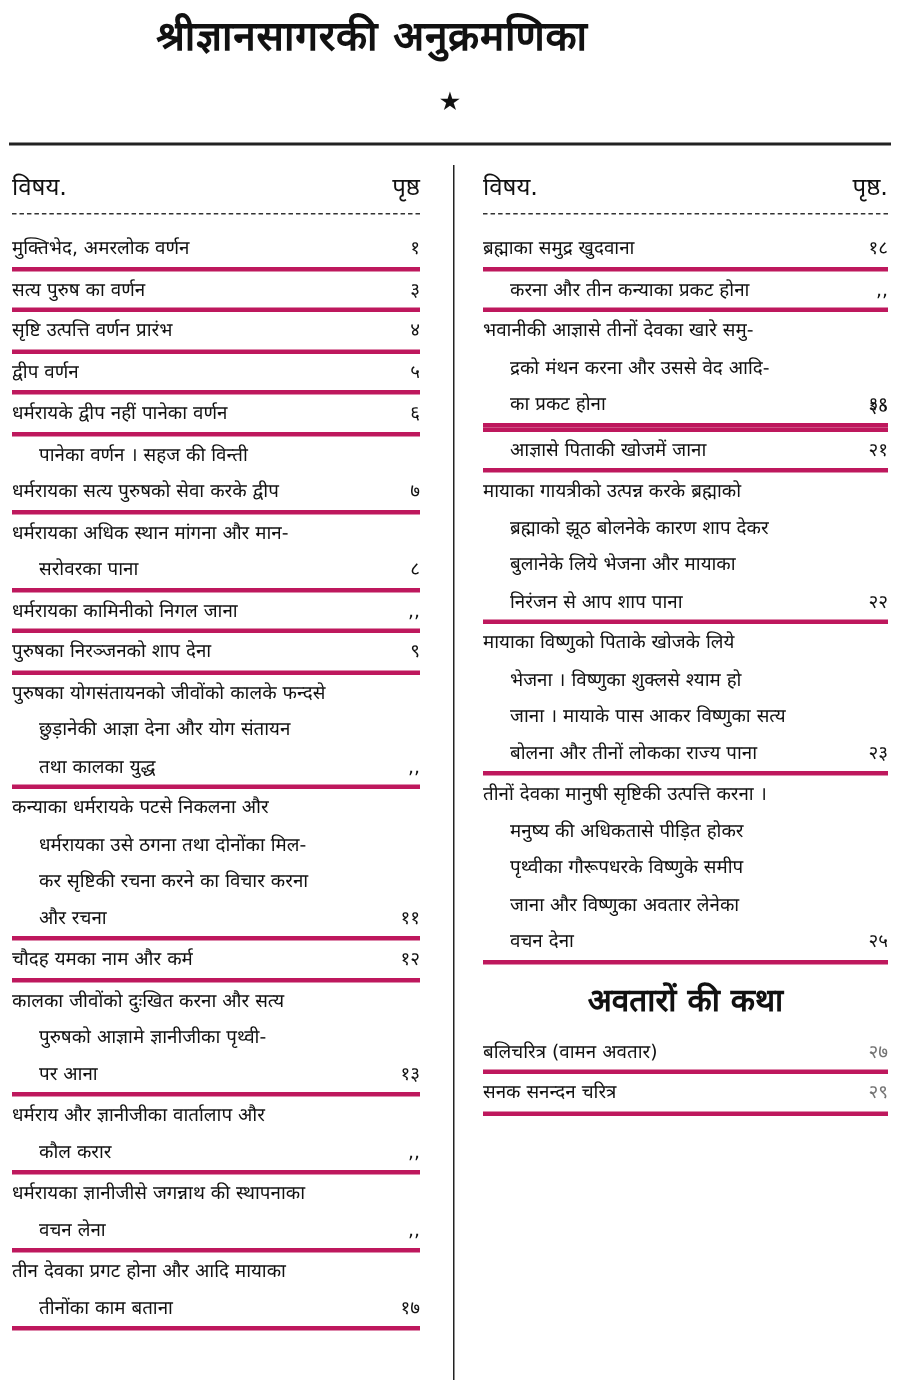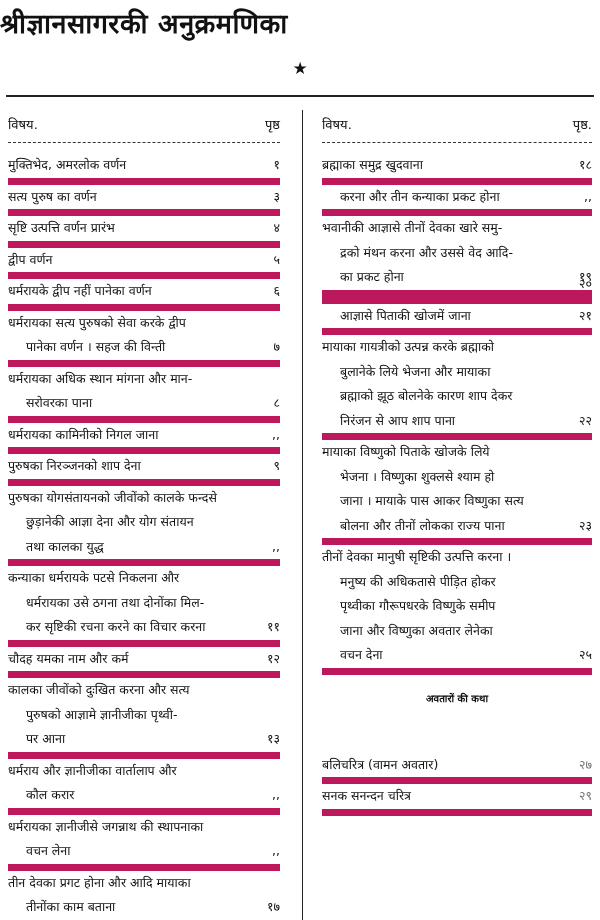--- a/index.html
+++ b/index.html
@@ -1,58 +1,58 @@
 <!DOCTYPE html>
 <html><head>
 <meta charset="utf-8">
 <style>
   html, body { margin: 0; padding: 0; background: #ffffff; }
   body {
     width: 600px; height: 920px; overflow: hidden; position: relative;
     font-family: "DejaVu Sans", sans-serif; color: #111;
   }
   .title {
-    position: absolute; top: 4px; left: 0; width: 496px; 
+    position: absolute; top: 4px; left: 0; width: 496px; text-align: center;
     font-size: 27px; font-weight: bold; letter-spacing: 0.5px;
   }
   .star {
     position: absolute; top: 58px; left: 0; width: 600px; text-align: center;
     font-size: 17px;
   }
   .top-rule {
     position: absolute; top: 95px; left: 6px; width: 588px; height: 0;
     border-top: 2px solid #222;
   }
   .divider {
     position: absolute; top: 110px; left: 302px; width: 0; height: 810px;
     border-left: 1.5px solid #222;
   }
   .col { position: absolute; top: 112px; }
   .col.left { left: 8px; width: 272px; }
   .col.right { left: 322px; width: 270px; }
   .head {
-    display: flex; justify-content: space-between; font-size: 13px;
+    display: flex; justify-content: space-between; font-size: 16px;
     height: 26px; line-height: 26px; align-items: center;
   }
   .head-rule {
     border-top: 1.5px dashed #333; margin: 4px 0 10px 0; height: 0;
   }
   .entry {
     position: relative; font-size: 12.5px; line-height: 24.5px;
-    padding-right: 30px; border-bottom: 7px solid #be185d;
+    padding-right: 30px; border-bottom: 3px solid #be185d;
   }
   .entry .line { display: block; white-space: nowrap; }
   .entry .line.indent { padding-left: 18px; }
   .entry .pg {
     position: absolute; right: 0; bottom: 0; line-height: 24.5px;
     width: 28px; text-align: right; font-size: 12.5px;
   }
   .section-title {
-    text-align: center; font-size: 10px; font-weight: bold;
-    margin: 12px 0 42px 0; line-height: 24px;
+    text-align: center; font-size: 21px; font-weight: bold;
+    margin: 12px 0 10px 0; line-height: 24px;
   }
   .faint { color: #737373; }
 </style>
 </head>
 <body>
 
 <div class="title">श्रीज्ञानसागरकी अनुक्रमणिका</div>
 <div class="star">★</div>
 <div class="top-rule"></div>
 <div class="divider"></div>
@@ -78,22 +78,22 @@
       </div>
       <div class="entry">
         <span class="line">द्वीप वर्णन</span>
         <span class="pg">५</span>
       </div>
       <div class="entry">
         <span class="line">धर्मरायके द्वीप नहीं पानेका वर्णन</span>
         <span class="pg">६</span>
       </div>
       <div class="entry">
+        <span class="line indent">पानेका वर्णन । सहज की विन्ती</span>
         <span class="line">धर्मरायका सत्य पुरुषको सेवा करके द्वीप</span>
-        <span class="line indent">पानेका वर्णन । सहज की विन्ती</span>
         <span class="pg">७</span>
       </div>
       <div class="entry">
         <span class="line">धर्मरायका अधिक स्थान मांगना और मान-</span>
         <span class="line indent">सरोवरका पाना</span>
         <span class="pg">८</span>
       </div>
       <div class="entry">
         <span class="line">धर्मरायका कामिनीको निगल जाना</span>
         <span class="pg">,,</span>
@@ -105,20 +105,21 @@
       <div class="entry">
         <span class="line">पुरुषका योगसंतायनको जीवोंको कालके फन्दसे</span>
         <span class="line indent">छुड़ानेकी आज्ञा देना और योग संतायन</span>
         <span class="line indent">तथा कालका युद्ध</span>
         <span class="pg">,,</span>
       </div>
       <div class="entry">
         <span class="line">कन्याका धर्मरायके पटसे निकलना और</span>
         <span class="line indent">धर्मरायका उसे ठगना तथा दोनोंका मिल-</span>
         <span class="line indent">कर सृष्टिकी रचना करने का विचार करना</span>
+        <span class="line indent">और रचना</span>
         <span class="pg">११</span>
       </div>
       <div class="entry">
         <span class="line">चौदह यमका नाम और कर्म</span>
         <span class="pg">१२</span>
       </div>
       <div class="entry">
         <span class="line">कालका जीवोंको दुःखित करना और सत्य</span>
         <span class="line indent">पुरुषको आज्ञामे ज्ञानीजीका पृथ्वी-</span>
         <span class="line indent">पर आना</span>
@@ -165,22 +166,22 @@
       </div>
       <div class="entry">
         <span class="pg">२०</span>
       </div>
       <div class="entry">
         <span class="line indent">आज्ञासे पिताकी खोजमें जाना</span>
         <span class="pg">२१</span>
       </div>
       <div class="entry">
         <span class="line">मायाका गायत्रीको उत्पन्न करके ब्रह्माको</span>
+        <span class="line indent">ब्रह्माको झूठ बोलनेके कारण शाप देकर</span>
         <span class="line indent">बुलानेके लिये भेजना और मायाका</span>
-        <span class="line indent">ब्रह्माको झूठ बोलनेके कारण शाप देकर</span>
         <span class="line indent">निरंजन से आप शाप पाना</span>
         <span class="pg">२२</span>
       </div>
       <div class="entry">
         <span class="line">मायाका विष्णुको पिताके खोजके लिये</span>
         <span class="line indent">भेजना । विष्णुका शुक्लसे श्याम हो</span>
         <span class="line indent">जाना । मायाके पास आकर विष्णुका सत्य</span>
         <span class="line indent">बोलना और तीनों लोकका राज्य पाना</span>
         <span class="pg">२३</span>
       </div>

